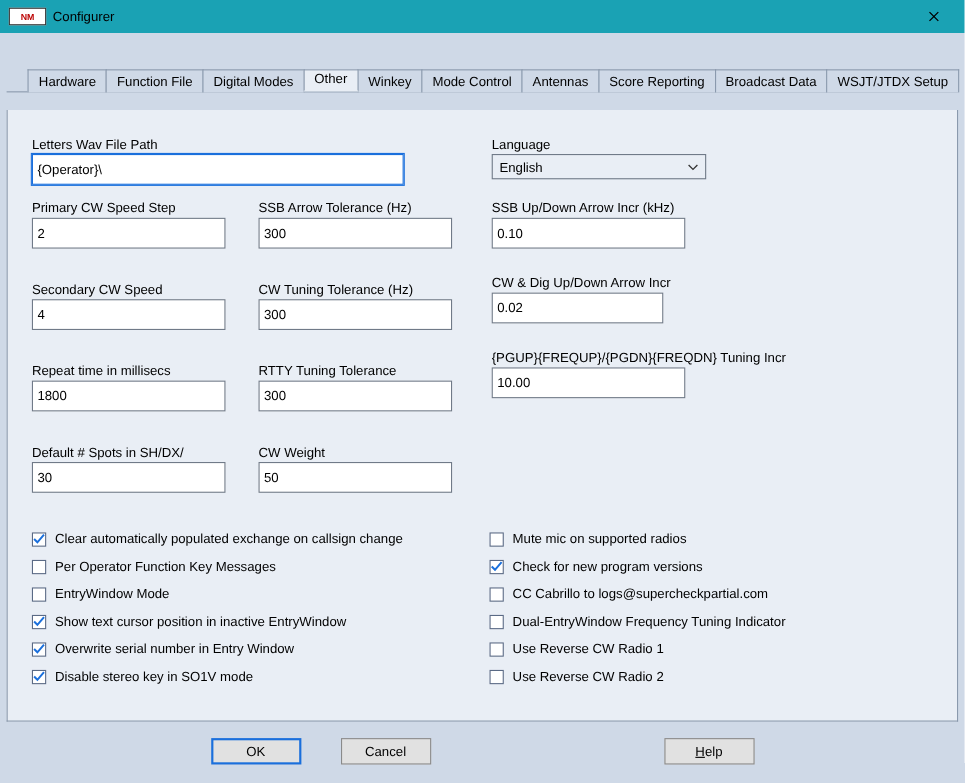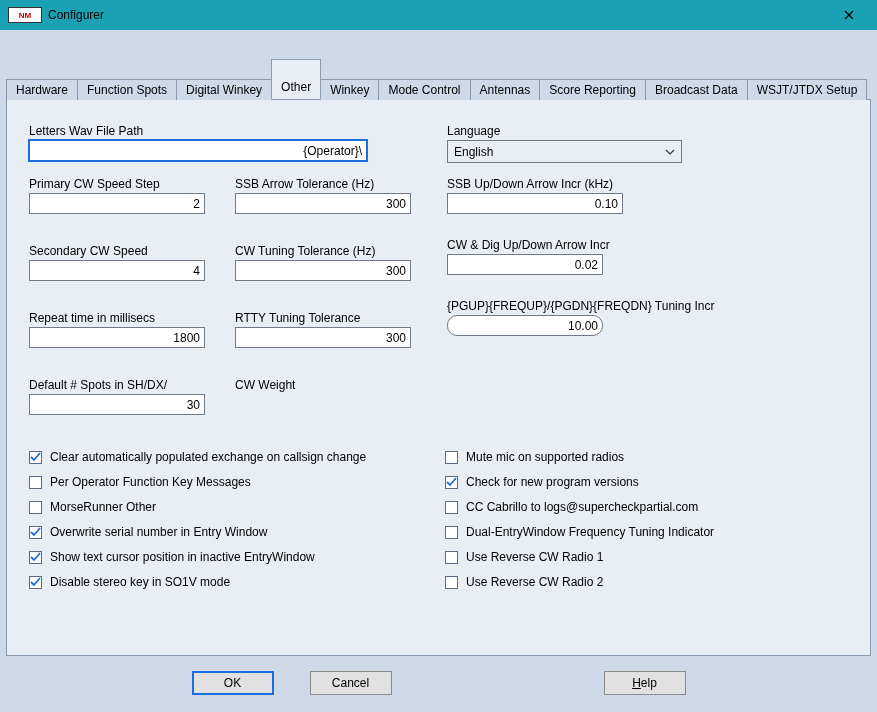--- a/index.html
+++ b/index.html
@@ -27,54 +27,54 @@
   
   .client {
     position: relative;
     background: #cfd9e7;
     height: 682px; width: 877px;
     padding: 0 4px 4px 4px;
   }
 
   
   .tabs {
-    position: absolute; top: 48px; left: 6px; right: 6px;
+    position: absolute; top: 32px; left: 6px; right: 6px;
     display: flex; align-items: flex-end; height: 22px;
     border-bottom: 1px solid #8a99ad;
+    justify-content: flex-end;
   }
   .tab {
     padding: 3px 9px 3px 9px; border: 1px solid #8a99ad; border-bottom: none;
     background: #cfd9e7; margin-right: -1px; cursor: pointer;
     position: relative; top: 1px; white-space: nowrap;
   }
   .tab.active {
-    background: #e9eef5; top: 0px; padding-top: 20px; padding-bottom: 4px;
+    background: #e9eef5; top: 0px; padding-top: 0; padding-bottom: 4px;
     border-bottom: 1px solid #e9eef5; z-index: 2;
   }
 
   
   .panel {
     position: absolute; top: 70px; left: 6px; right: 6px; bottom: 56px;
     background: #e9eef5; border: 1px solid #8a99ad; border-top: none;
     padding: 24px 22px 12px 22px;
   }
 
   .row { display: flex; }
   .col { display: flex; flex-direction: column; }
 
   .field-label { color: #000; margin-bottom: 2px; white-space: nowrap; }
   .text-input {
-    height: 21px; border: 1px solid #707a88; background: #fff; padding: 1px 4px;
+    height: 21px; border: 1px solid #707a88; background: #fff; padding: 13px 4px;
     outline: none;
-    text-align: right;
   }
   .text-input.focused { border: 1px solid #1a6fdc; box-shadow: 0 0 0 1px #1a6fdc; }
 
   .select {
-    height: 23px; width: 235px; border: 1px solid #707a88; background: #e9eef5;
+    height: 23px; width: 195px; border: 1px solid #707a88; background: #e9eef5;
     display: flex; align-items: center; justify-content: space-between; padding: 0 6px 0 6px;
     cursor: pointer;
   }
   .select .chev { width: 10px; height: 10px; }
 
   .grid2 {
     display: grid;
     grid-template-columns: 176px 176px;
     column-gap: 16px; row-gap: 10px;
     margin-top: 14px;
@@ -124,22 +124,22 @@
     <svg viewBox="0 0 10 10">
         <path d="M1 1 L9 9 M9 1 L1 9" stroke="#000" stroke-width="1.2" fill="none"></path>
       </svg>
   </span>
 </div>
 
 <div class="client">
 
   <div class="tabs">
     <div class="tab">Hardware</div>
-    <div class="tab">Function Spots</div>
-    <div class="tab">Digital Winkey</div>
+    <div class="tab">Function File</div>
+    <div class="tab">Digital Modes</div>
     <div class="tab active">Other</div>
     <div class="tab">Winkey</div>
     <div class="tab">Mode Control</div>
     <div class="tab">Antennas</div>
     <div class="tab">Score Reporting</div>
     <div class="tab">Broadcast Data</div>
     <div class="tab">WSJT/JTDX Setup</div>
   </div>
 
   <div class="panel">
@@ -186,37 +186,38 @@
           <div class="col">
             <span class="field-label">RTTY Tuning Tolerance</span>
             <input class="text-input" value="300" style="">
           </div>
           <div class="col">
             <span class="field-label">Default # Spots in SH/DX/</span>
             <input class="text-input" value="30" style="">
           </div>
           <div class="col">
             <span class="field-label">CW Weight</span>
+            <input class="text-input" value="50" style="">
           </div>
         </div>
       </div>
 
       <div class="right-block">
         <div class="grid-right">
           <div class="col">
             <span class="field-label">SSB Up/Down Arrow Incr (kHz)</span>
             <input class="text-input" style="width: 176px;" value="0.10">
           </div>
           <div class="col">
             <span class="field-label">CW &amp; Dig Up/Down Arrow Incr</span>
             <input class="text-input" style="width: 156px;" value="0.02">
           </div>
           <div class="col">
             <span class="field-label">{PGUP}{FREQUP}/{PGDN}{FREQDN} Tuning Incr</span>
-            <input class="text-input" style="width: 156px; border-radius: 10px;" value="10.00">
+            <input class="text-input" style="width: 176px;" value="10.00">
           </div>
         </div>
       </div>
     </div>
 
     <div class="checks-wrap">
       <div class="checks-left" id="checks-left">
           <div class="check-row">
             <span class="checkbox checked">
               <svg viewBox="0 0 11 11">
@@ -224,37 +225,37 @@
               </svg>
             </span>
             <span class="check-label">Clear automatically populated exchange on callsign change</span>
           </div>
           <div class="check-row">
             <span class="checkbox"></span>
             <span class="check-label">Per Operator Function Key Messages</span>
           </div>
           <div class="check-row">
             <span class="checkbox"></span>
-            <span class="check-label">MorseRunner Other</span>
+            <span class="check-label">EntryWindow Mode</span>
+          </div>
+          <div class="check-row">
+            <span class="checkbox checked">
+              <svg viewBox="0 0 11 11">
+                <path d="M1 5 L4 8 L10 1" stroke="#1a6fdc" stroke-width="1.8" fill="none"></path>
+              </svg>
+            </span>
+            <span class="check-label">Show text cursor position in inactive EntryWindow</span>
           </div>
           <div class="check-row">
             <span class="checkbox checked">
               <svg viewBox="0 0 11 11">
                 <path d="M1 5 L4 8 L10 1" stroke="#1a6fdc" stroke-width="1.8" fill="none"></path>
               </svg>
             </span>
             <span class="check-label">Overwrite serial number in Entry Window</span>
-          </div>
-          <div class="check-row">
-            <span class="checkbox checked">
-              <svg viewBox="0 0 11 11">
-                <path d="M1 5 L4 8 L10 1" stroke="#1a6fdc" stroke-width="1.8" fill="none"></path>
-              </svg>
-            </span>
-            <span class="check-label">Show text cursor position in inactive EntryWindow</span>
           </div>
           <div class="check-row">
             <span class="checkbox checked">
               <svg viewBox="0 0 11 11">
                 <path d="M1 5 L4 8 L10 1" stroke="#1a6fdc" stroke-width="1.8" fill="none"></path>
               </svg>
             </span>
             <span class="check-label">Disable stereo key in SO1V mode</span>
           </div>
         </div>

